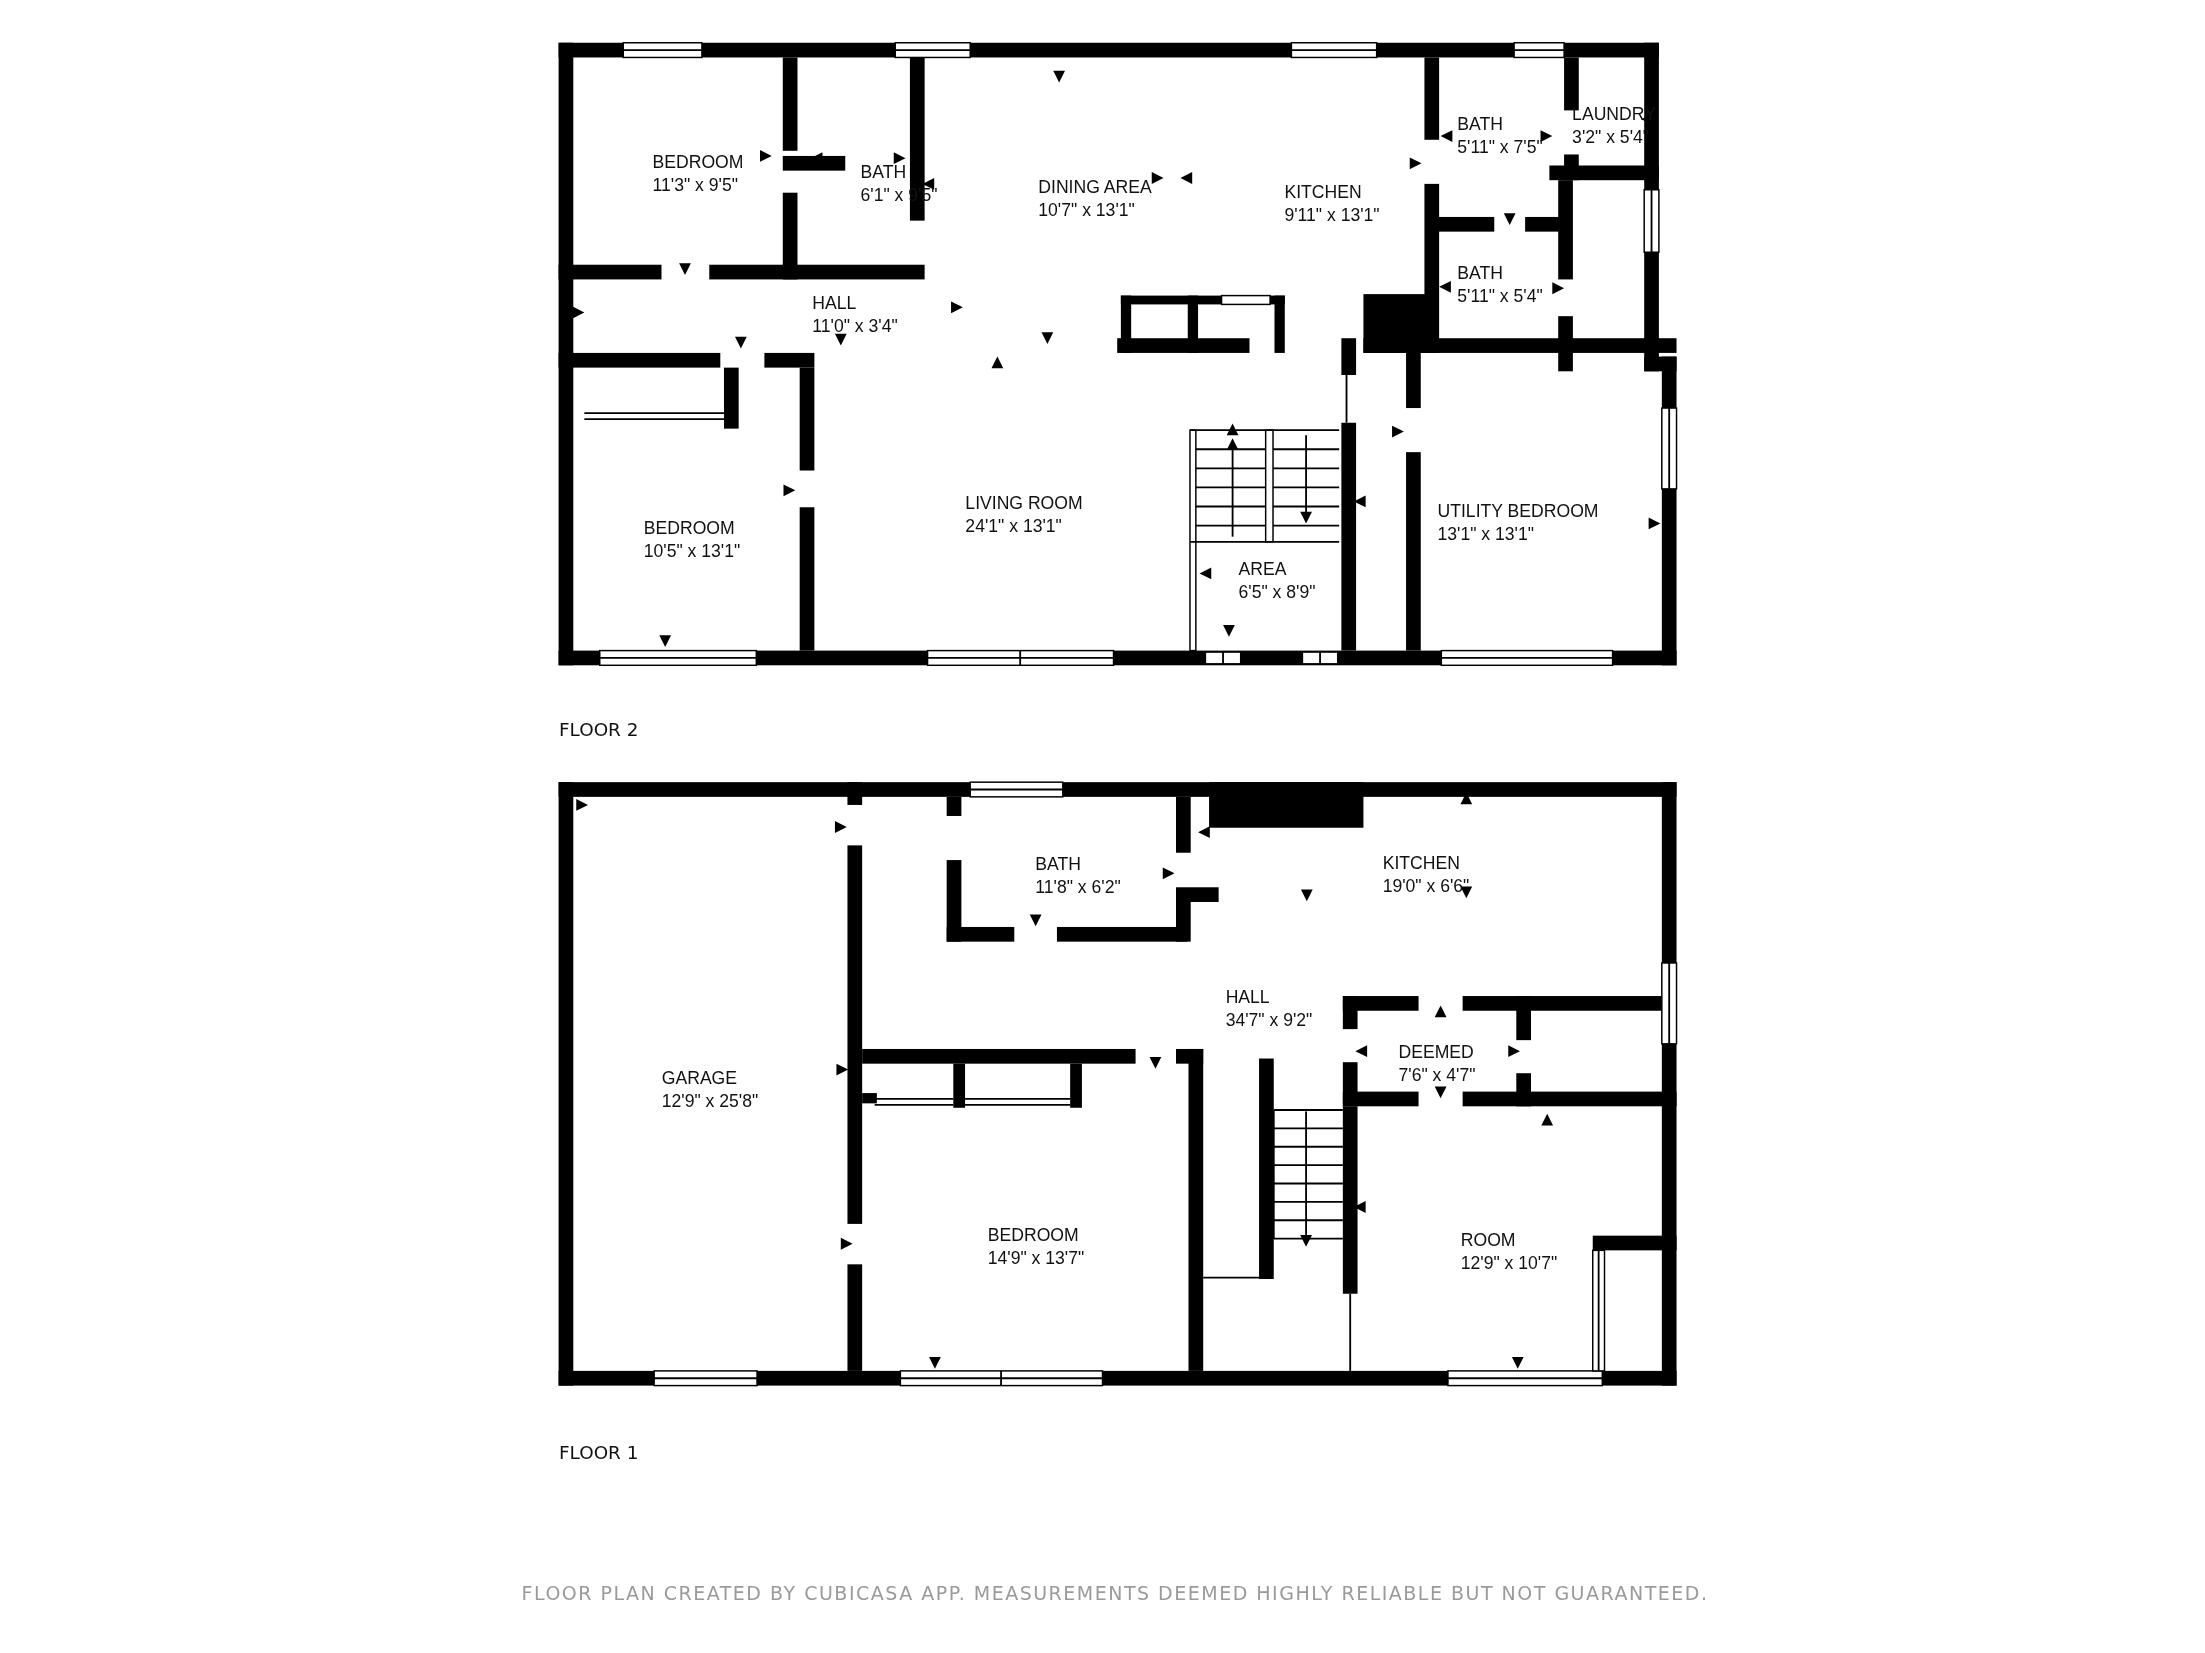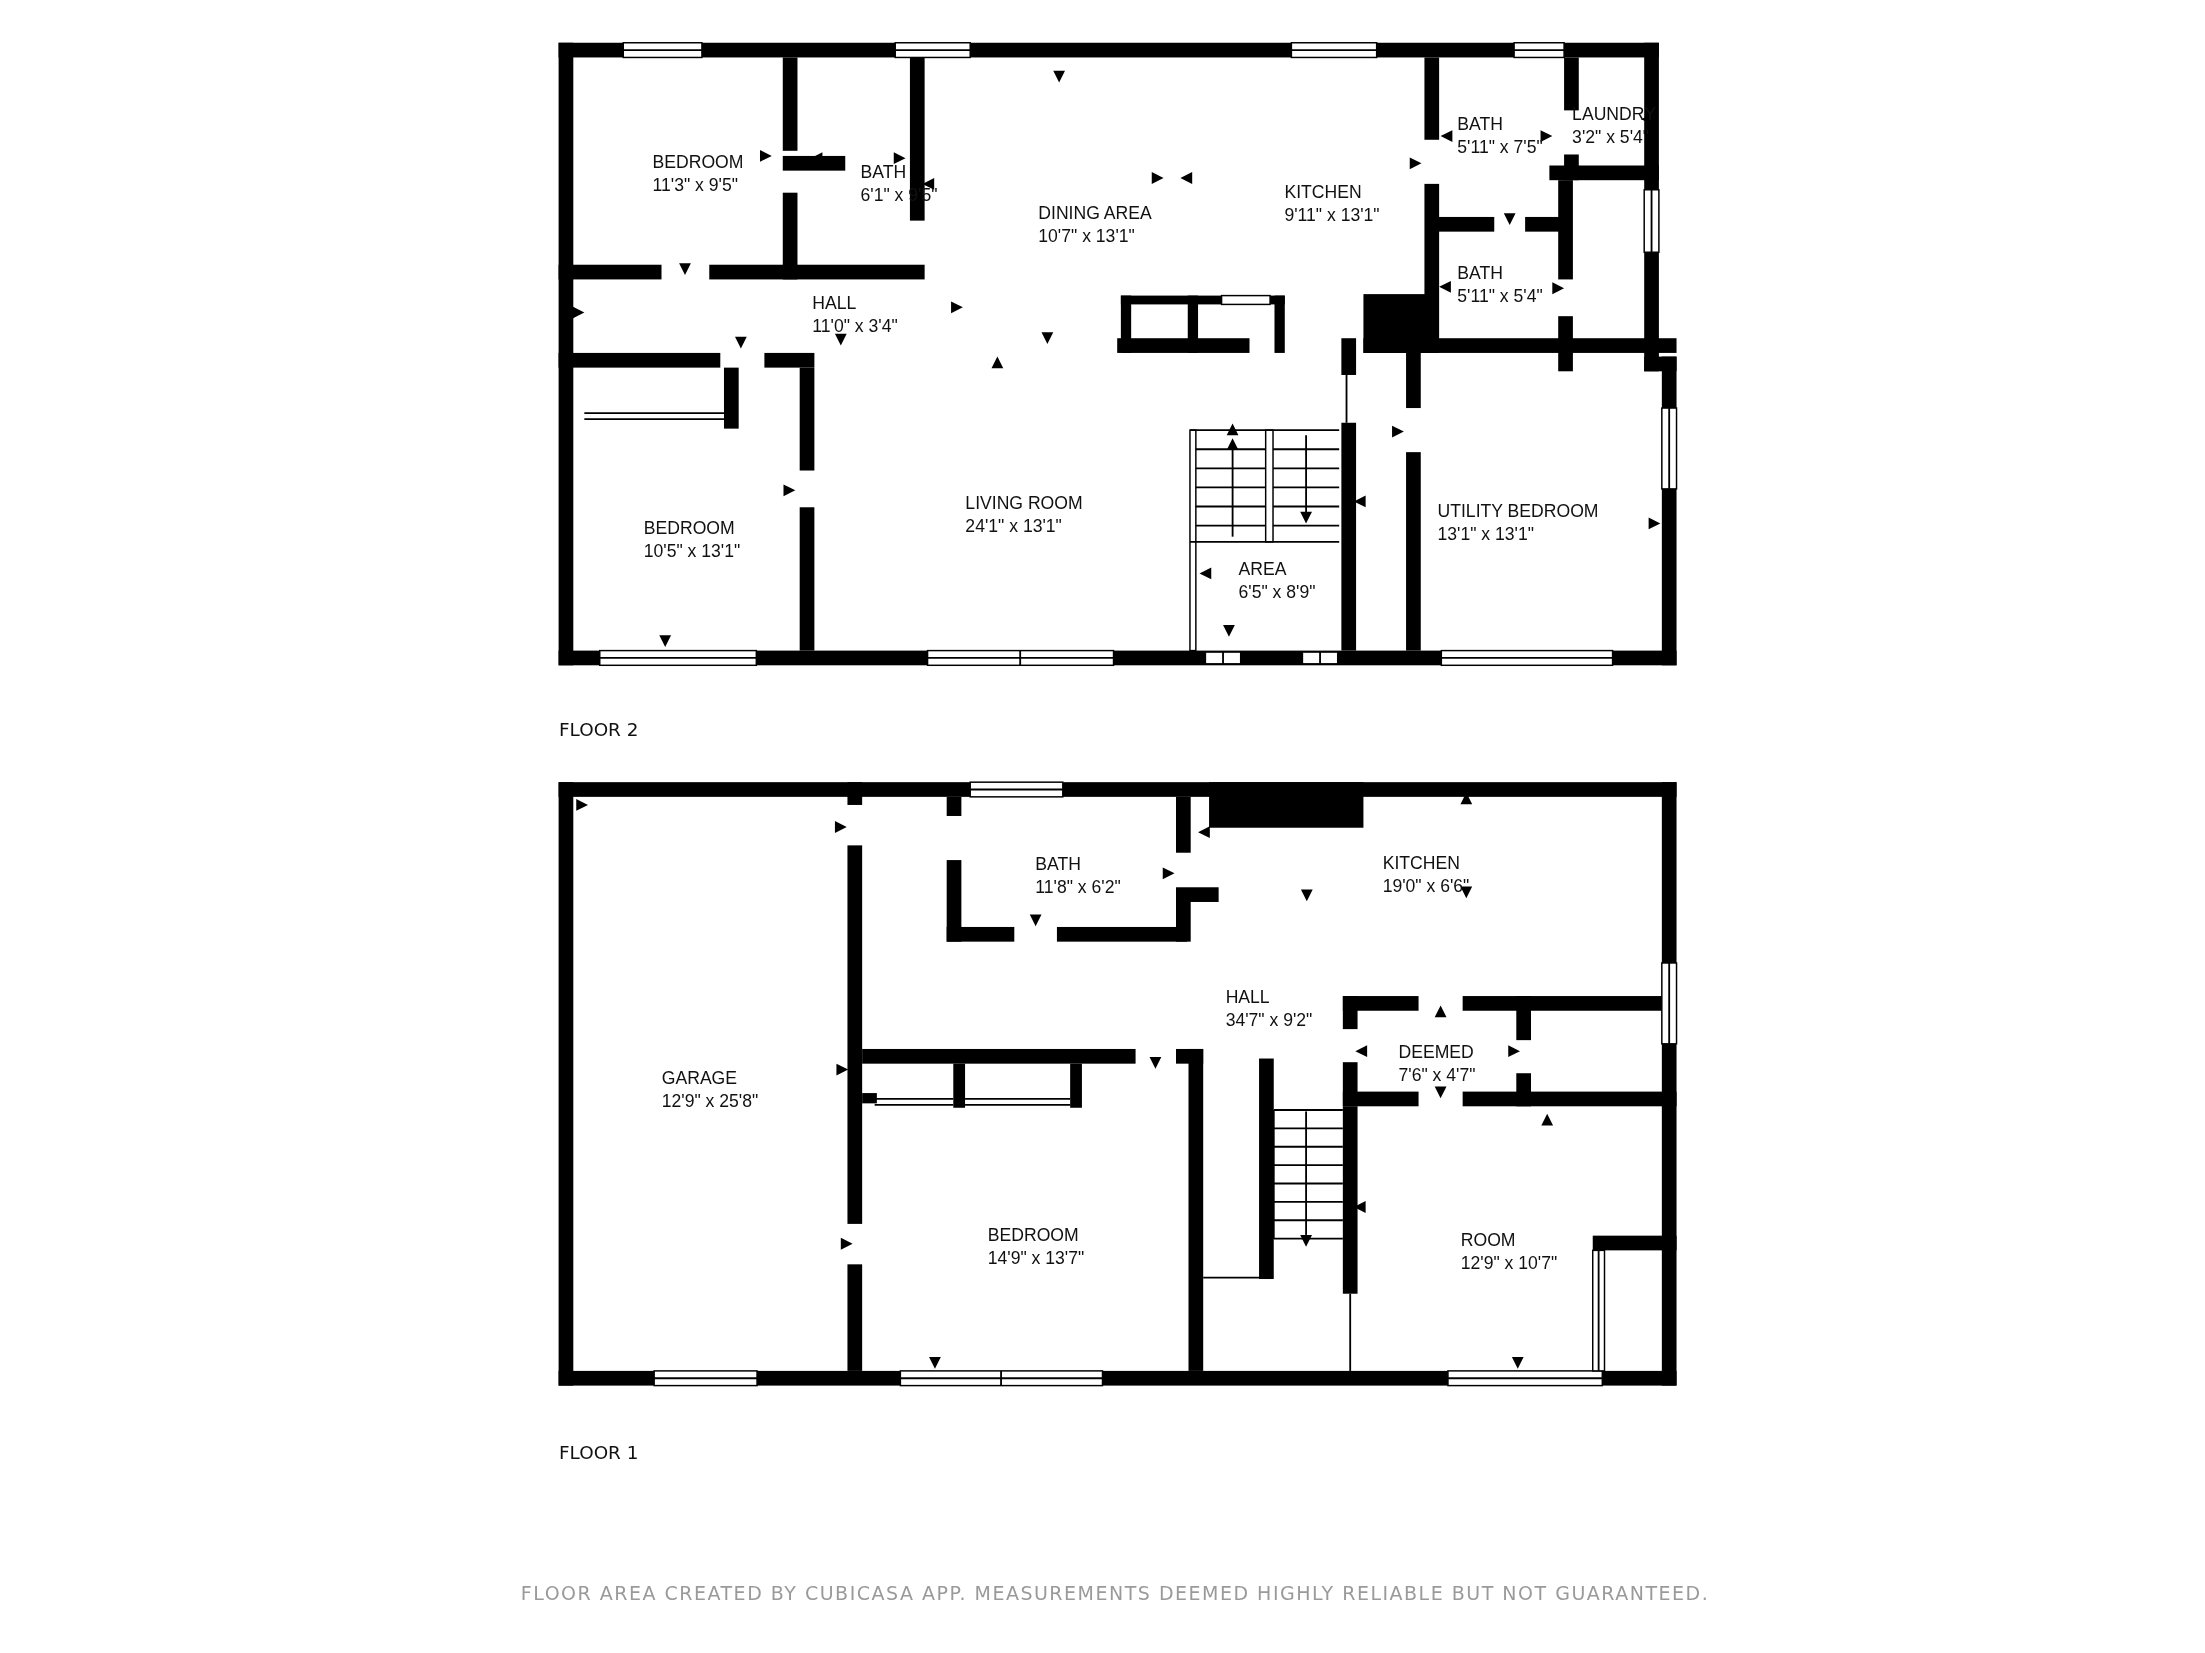--- a/index.html
+++ b/index.html
@@ -306,21 +306,21 @@
 </svg>
 
   <div class="room-label" style="left:698px;top:174px">
     <div>BEDROOM</div>
     <div>11'3" x 9'5"</div>
   </div>
   <div class="room-label" style="left:899px;top:184px">
     <div>BATH</div>
     <div>6'1" x 9'5"</div>
   </div>
-  <div class="room-label" style="left:1095px;top:225px">
+  <div class="room-label" style="left:1095px;top:199px">
     <div>DINING AREA</div>
     <div>10'7" x 13'1"</div>
   </div>
   <div class="room-label" style="left:1332px;top:204px">
     <div>KITCHEN</div>
     <div>9'11" x 13'1"</div>
   </div>
   <div class="room-label" style="left:1500px;top:136px">
     <div>BATH</div>
     <div>5'11" x 7'5"</div>
@@ -378,15 +378,15 @@
     <div>BEDROOM</div>
     <div>14'9" x 13'7"</div>
   </div>
   <div class="room-label" style="left:1509px;top:1252px">
     <div>ROOM</div>
     <div>12'9" x 10'7"</div>
   </div>
 
   <div class="floor-label" style="left:559px;top:719px">FLOOR 2</div>
   <div class="floor-label" style="left:559px;top:1442px">FLOOR 1</div>
-  <div class="footer" style="left:1115px;top:1582px">FLOOR AREA CREATED BY CUBICASA APP. MEASUREMENTS DEEMED HIGHLY RELIABLE BUT NOT GUARANTEED.</div>
+  <div class="footer" style="left:1115px;top:1582px">FLOOR PLAN CREATED BY CUBICASA APP. MEASUREMENTS DEEMED HIGHLY RELIABLE BUT NOT GUARANTEED.</div>
 </div>
 
 
 </body></html>

